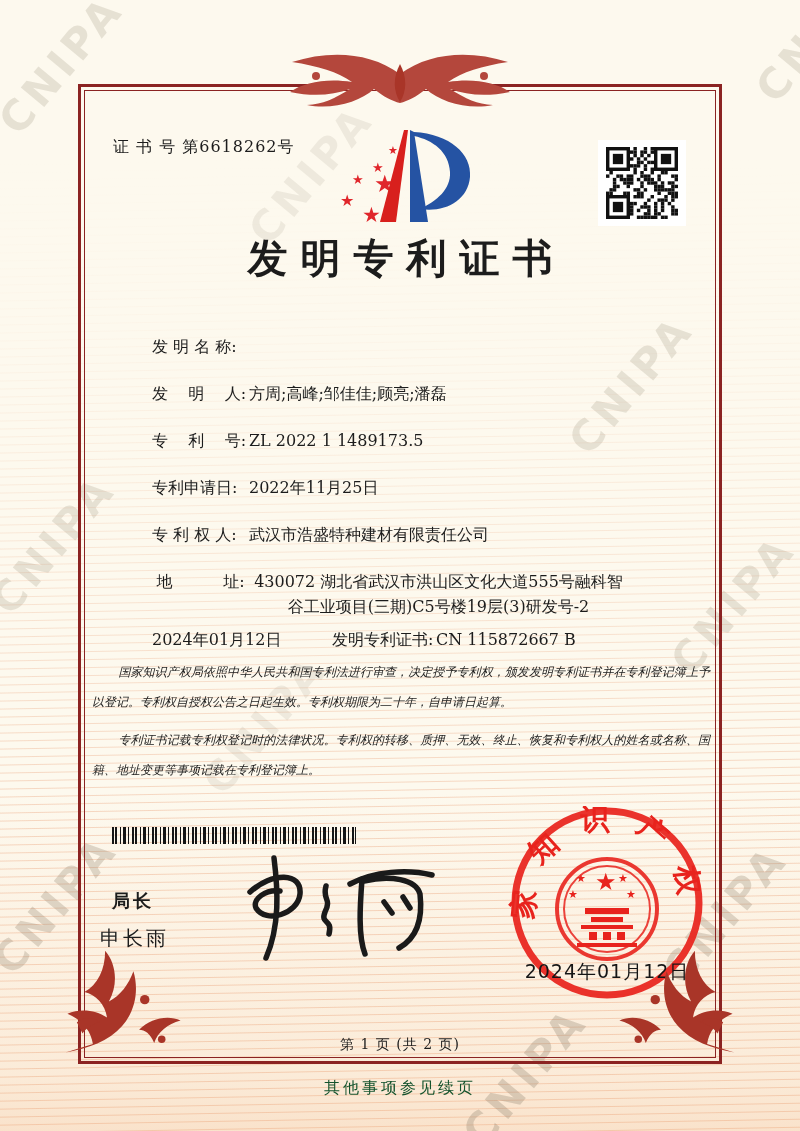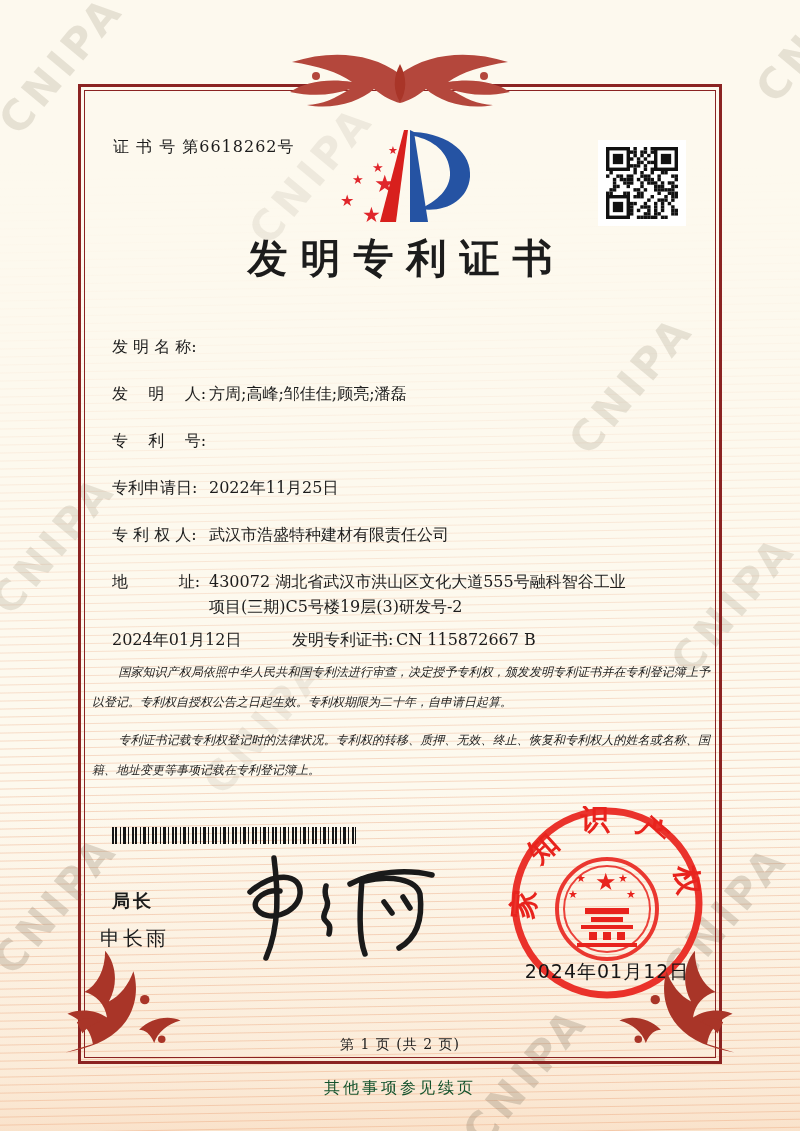--- a/index.html
+++ b/index.html
@@ -41,24 +41,24 @@
   .frame-inner { position:absolute; inset:3px; border:1px solid #8b2322; }
   .content { position:absolute; inset:0; z-index:3; }
   .orn { position:absolute; z-index:4; }
   .cert-no { position:absolute; left:113px; top:137px; font-size:16px; letter-spacing:1px; }
   .logo { position:absolute; left:338px; top:120px; }
   .qr-box { position:absolute; left:598px; top:140px; width:88px; height:86px;
     background:#fff; display:flex; align-items:center; justify-content:center; }
   .title { position:absolute; left:0; top:231px; width:100%; text-align:center;
     font-size:40px; font-weight:bold; letter-spacing:13px; text-indent:13px; }
   .fields { position:absolute; left:112px; top:334px; width:516px; font-size:16px; }
-  .row { display:flex; line-height:25px; margin-bottom:22px; }
+  .row { display:flex; line-height:25px; margin-bottom:22px;margin-left:40px; }
   .row .lbl { flex:none; width:97px; white-space:pre; }
   .row .val { flex:1; }
-  .row-addr { margin-bottom:8px; }
+  .row-addr { margin-bottom:8px;text-align:center; }
   .row-grant .val-date { flex:none; width:180px; }
   .row-grant .lbl2 { flex:none; width:104px; white-space:pre; }
   .paras { position:absolute; left:92px; top:658px; width:618px; }
   .paras p { font-size:12px; line-height:29.5px; text-align:justify;
     text-indent:2.2em; margin-bottom:9px;font-style:italic; }
   .barcode { position:absolute; left:112px; top:827px; width:244px; height:17px;
     background:repeating-linear-gradient(90deg,
       #151515 0 2px, transparent 2px 3px, #151515 3px 5px, transparent 5px 8px,
       #151515 8px 9px, transparent 9px 11px, #151515 11px 14px, transparent 14px 16px,
       #151515 16px 17px, transparent 17px 20px); }
@@ -306,20 +306,21 @@
     <div class="fields">
       <div class="row">
         <span class="lbl">发 明 名 称:</span>
       </div>
       <div class="row">
         <span class="lbl">发    明    人:</span>
         <span class="val">方周;高峰;邹佳佳;顾亮;潘磊</span>
       </div>
       <div class="row">
         <span class="lbl">专    利    号:</span>
+        <span class="val">ZL 2022 1 1489173.5</span>
       </div>
       <div class="row">
         <span class="lbl">专利申请日:</span>
         <span class="val">2022年11月25日</span>
       </div>
       <div class="row">
         <span class="lbl">专 利 权 人:</span>
         <span class="val">武汉市浩盛特种建材有限责任公司</span>
       </div>
       <div class="row row-addr">

